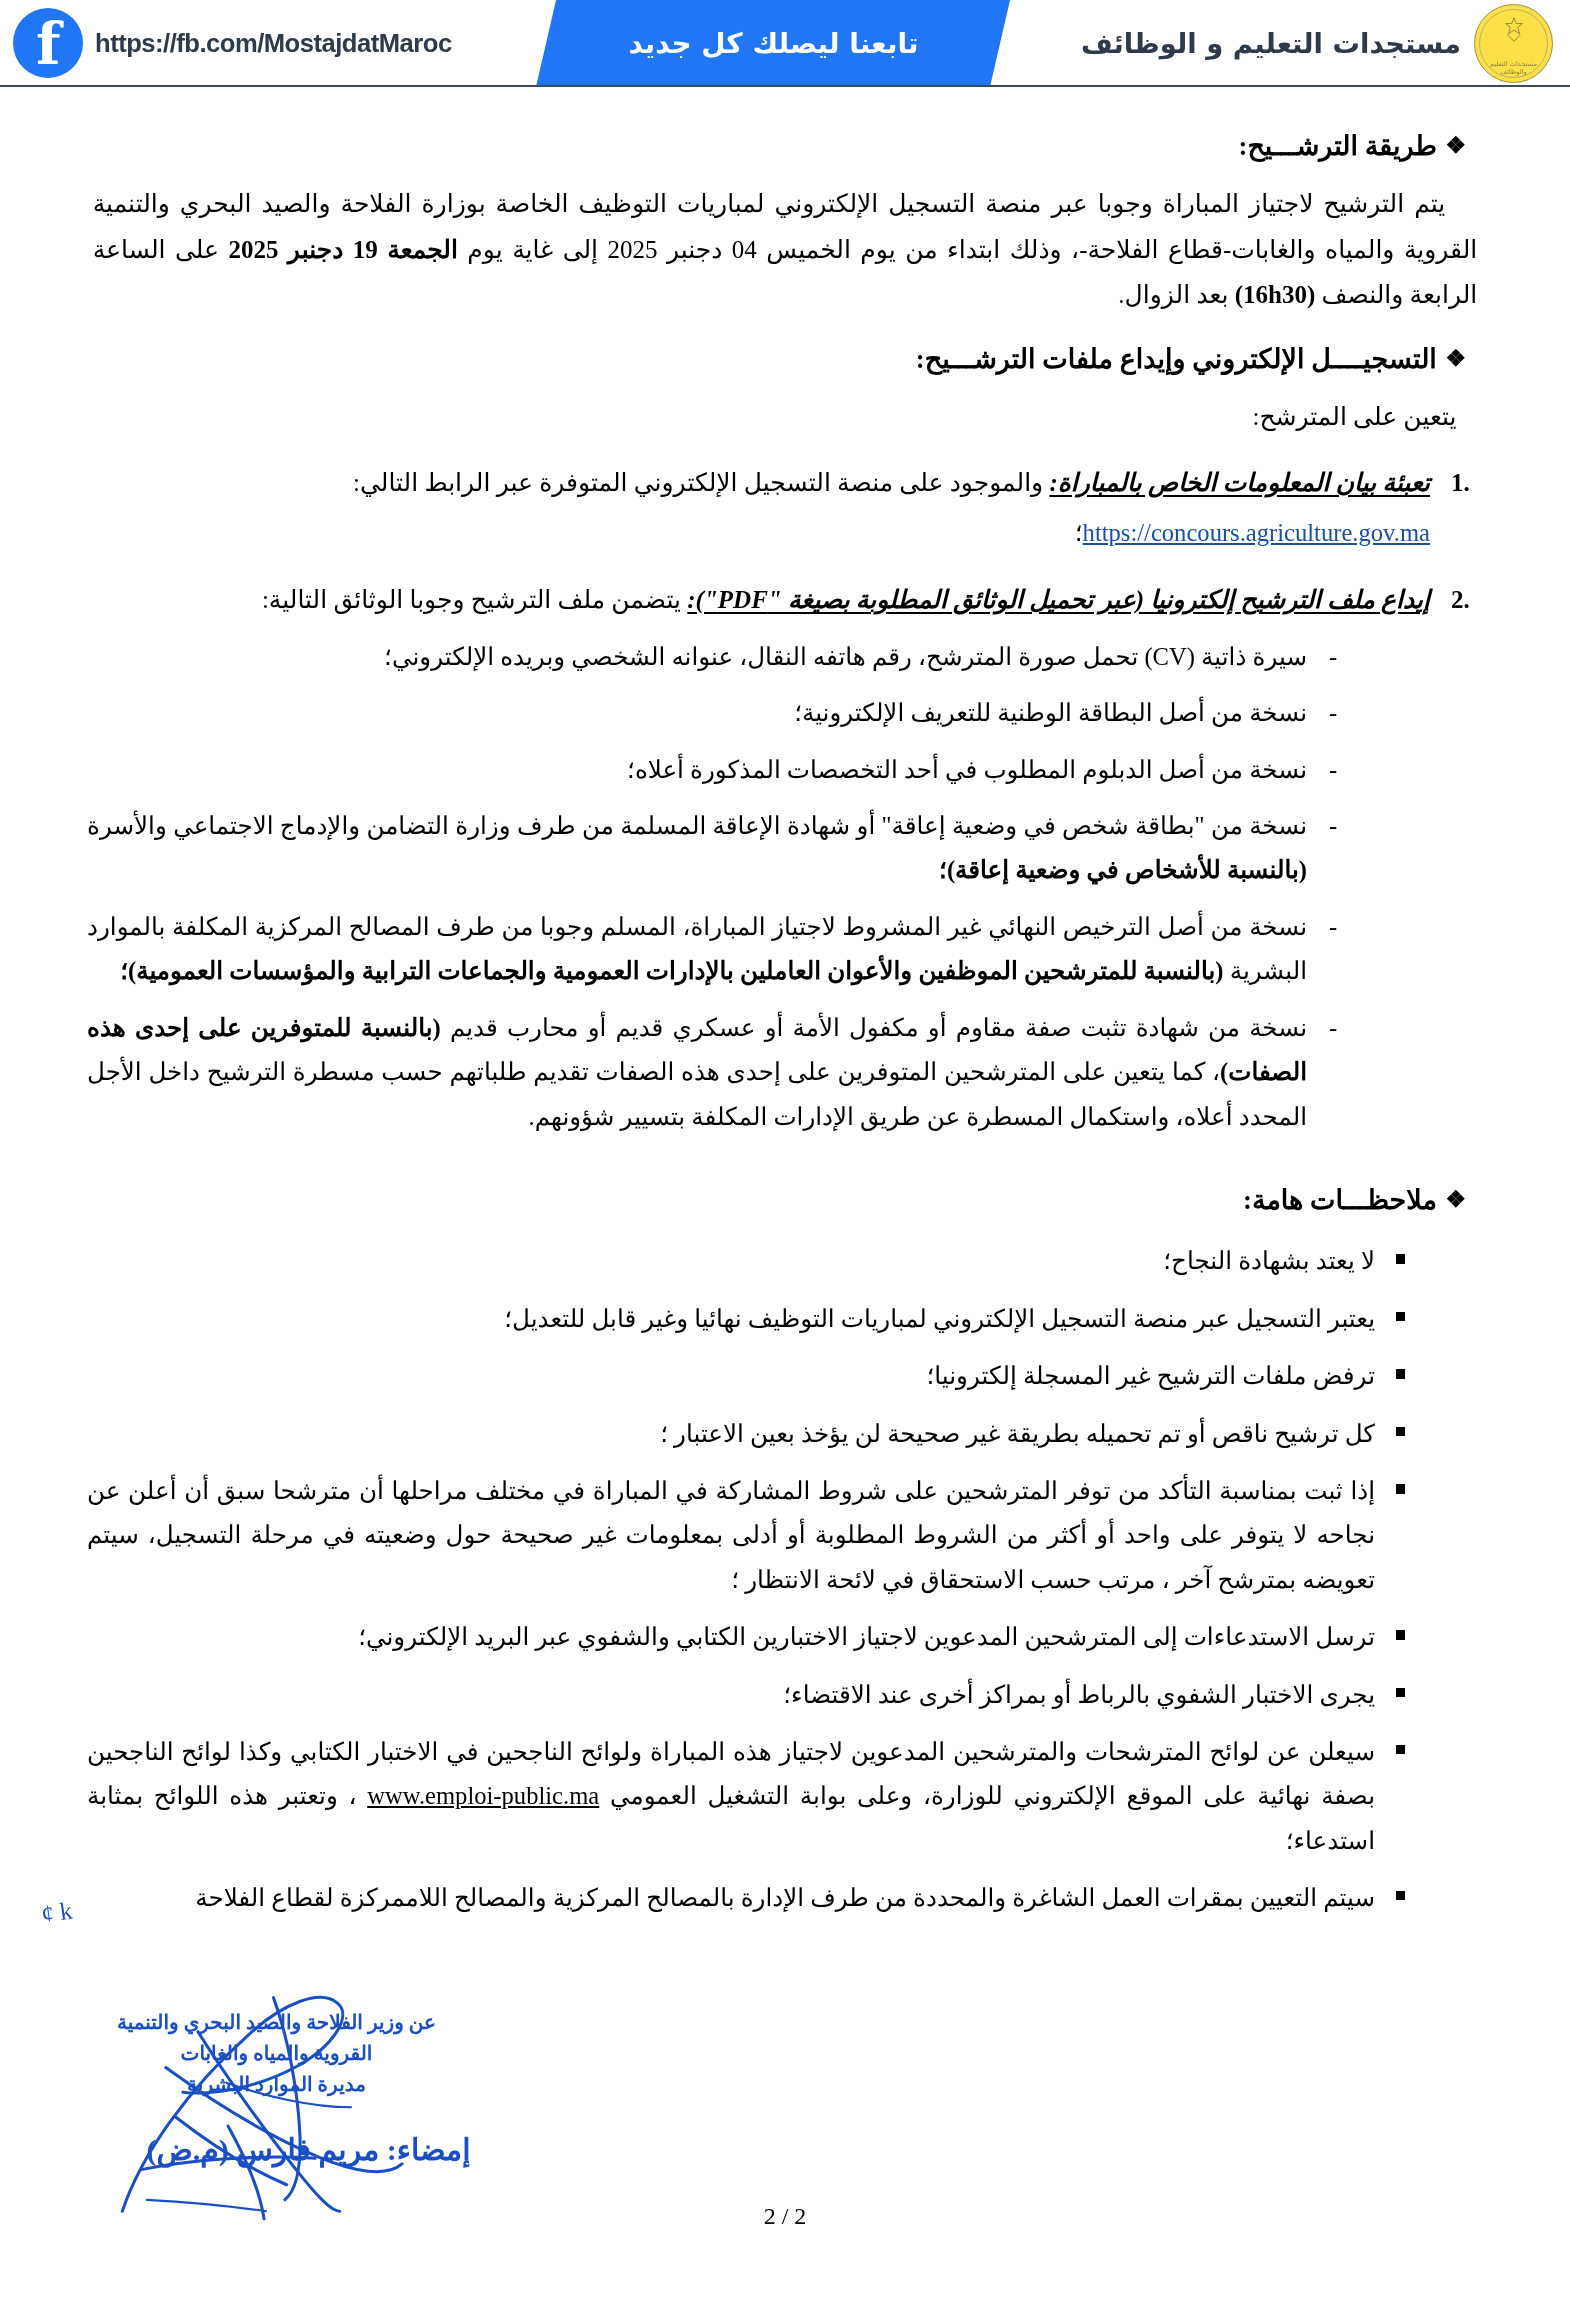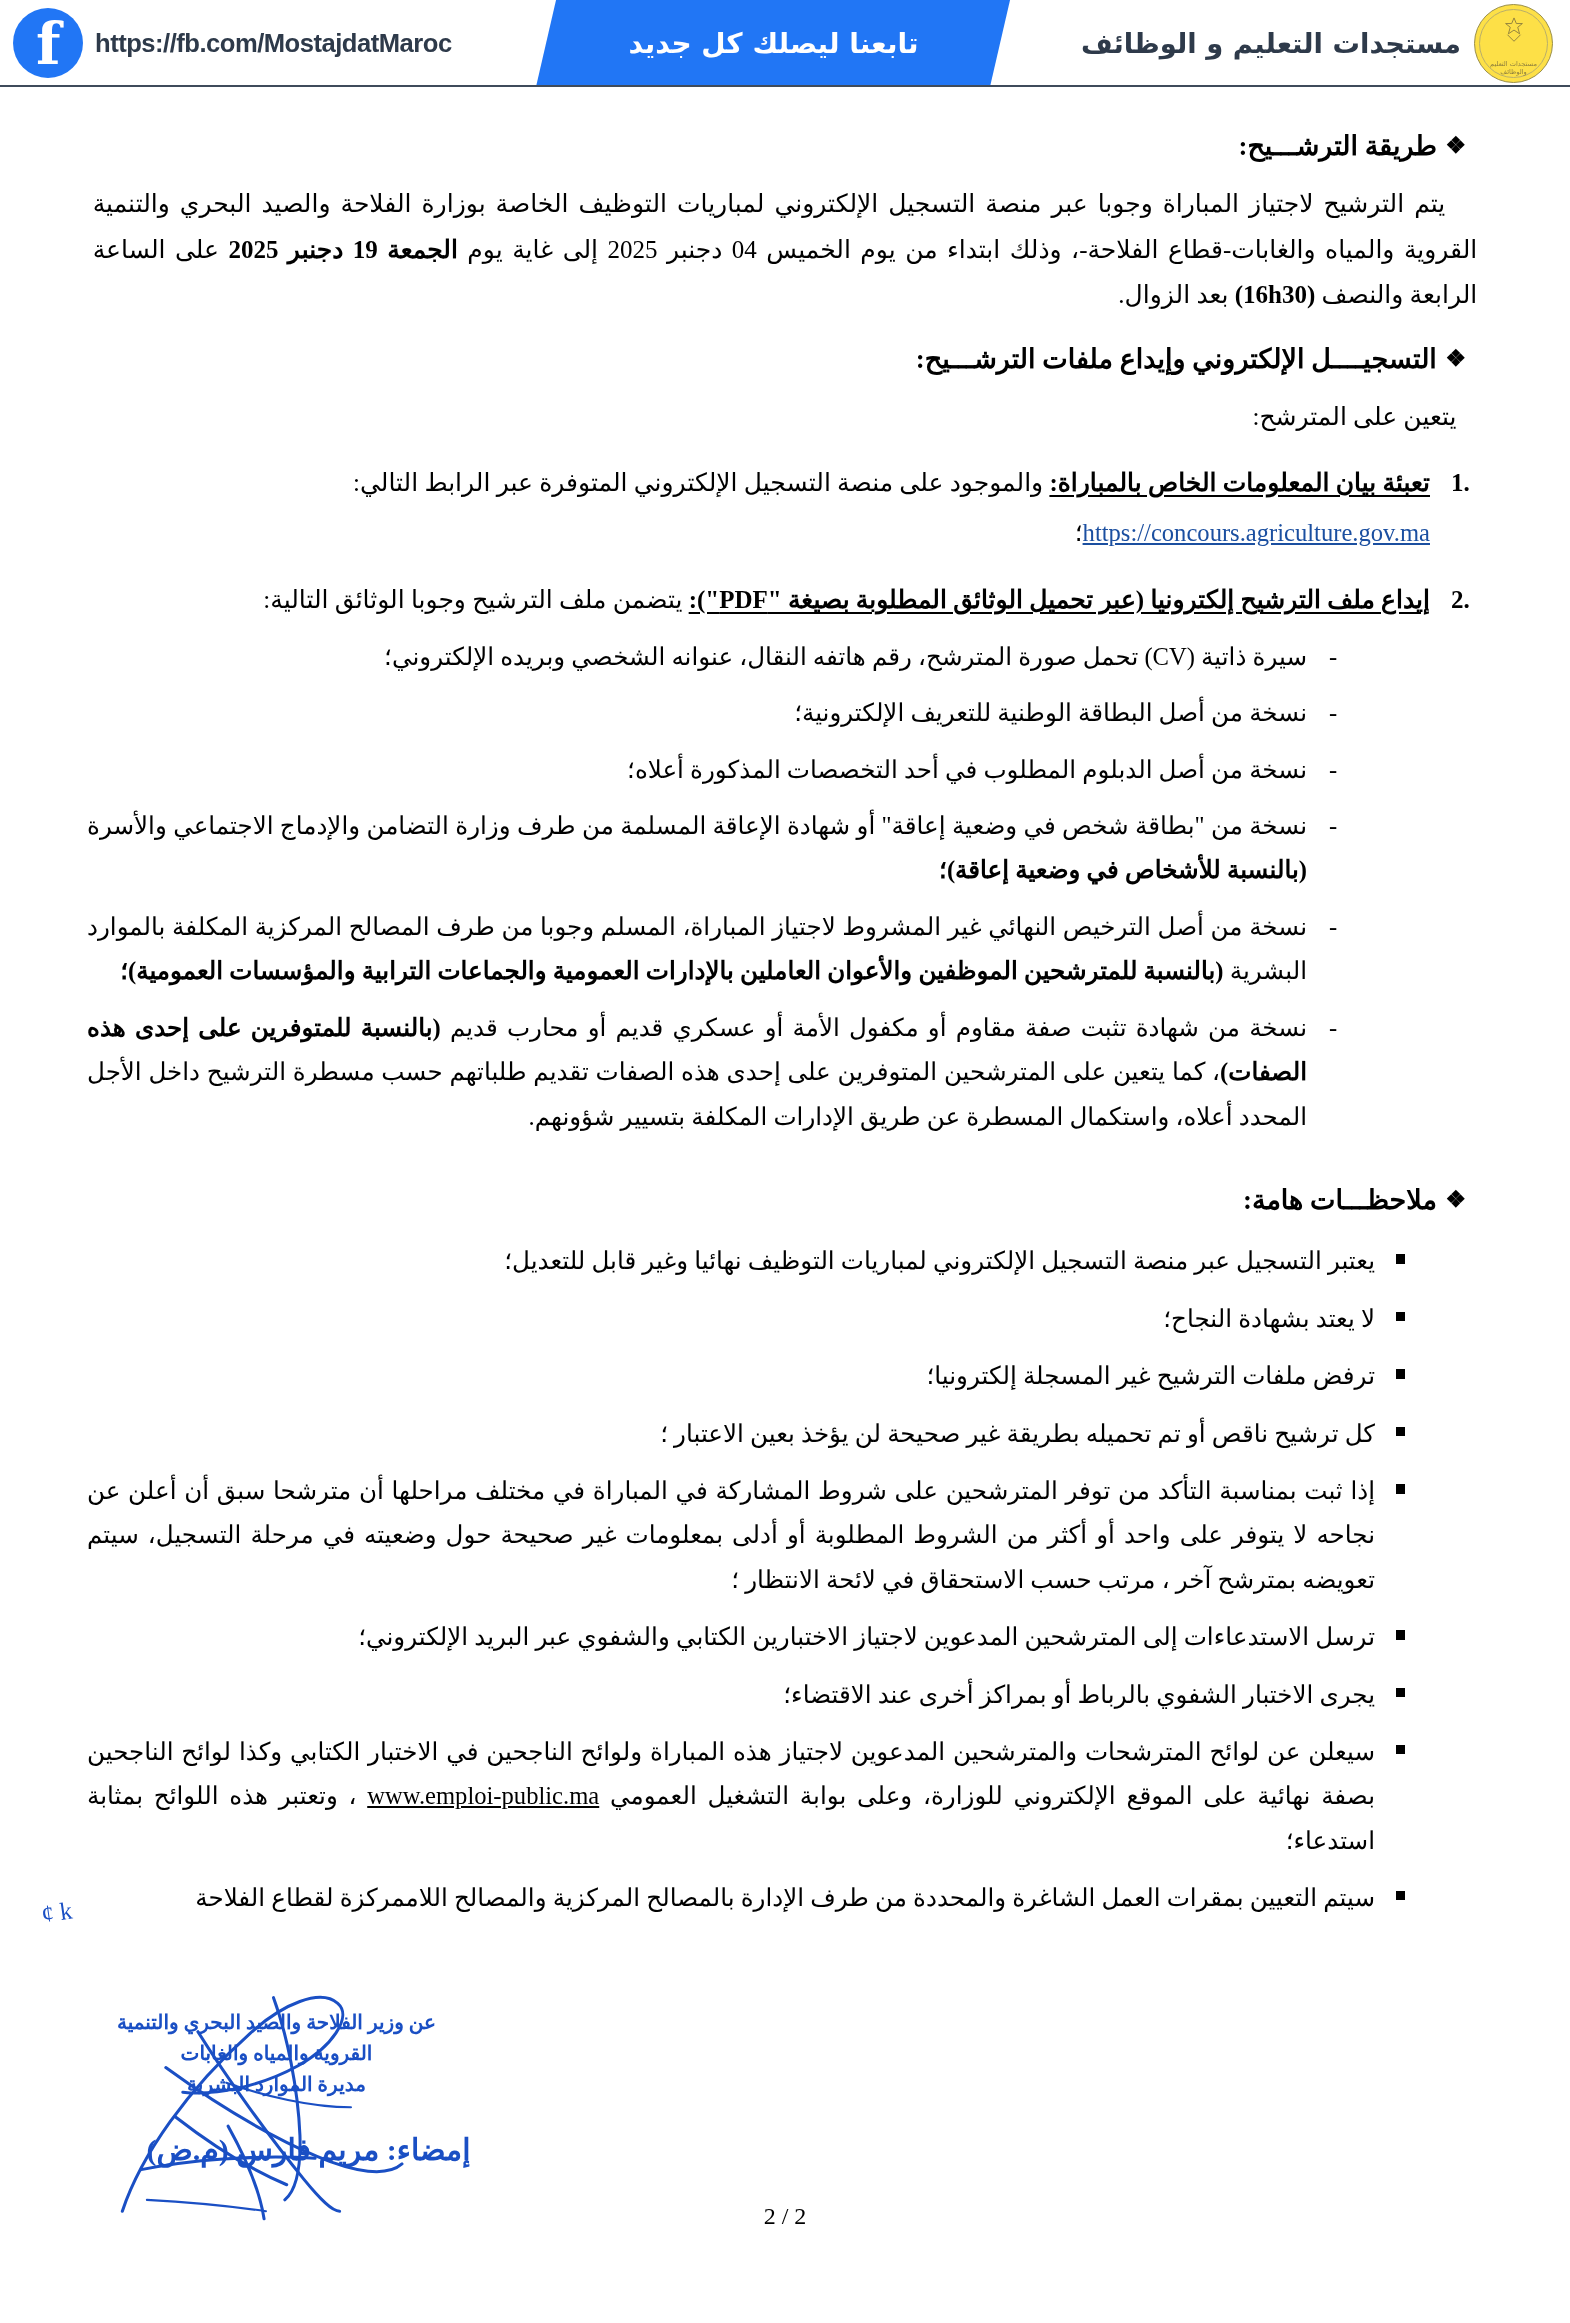--- a/index.html
+++ b/index.html
@@ -215,21 +215,21 @@
   ol.numlist > li::before {
     content: counter(nm) ".";
     position: absolute;
     right: 13.2px;
     top: 0;
     font-weight: bold;
     font-family: "Liberation Serif", serif;
     font-size: 25px;
     direction: ltr;
   }
-  .u-bold { font-weight: bold; text-decoration: underline; text-underline-offset: 3.8px; }
+  .u-bold { font-weight: bold; text-decoration: underline; text-underline-offset: 3.8px; font-style: italic; }
 
   .link-line {
     margin: 5.7px 0 0 0;
     text-align: center;
     font-size: 24.6px;
     direction: ltr;
   }
   .link-line a, .link-line span.link {
     color: #1b4fa0;
     text-decoration: underline;
@@ -423,22 +423,22 @@
         </li>
       </ol>
     </div>
 
     <div class="sec-block" style="margin-top:40px;">
       <h2 class="sec">
         <span class="bullet">❖</span><span>ملاحظـــات هامة:</span>
       </h2>
 
       <ul class="sqlist">
+        <li><span>لا يعتد بشهادة النجاح؛</span></li>
         <li><span>يعتبر التسجيل عبر منصة التسجيل الإلكتروني لمباريات التوظيف نهائيا وغير قابل للتعديل؛</span></li>
-        <li><span>لا يعتد بشهادة النجاح؛</span></li>
         <li><span>ترفض ملفات الترشيح غير المسجلة إلكترونيا؛</span></li>
         <li><span>كل ترشيح ناقص أو تم تحميله بطريقة غير صحيحة لن يؤخذ بعين الاعتبار ؛</span></li>
         <li><span>إذا ثبت بمناسبة التأكد من توفر المترشحين على شروط المشاركة في المباراة في مختلف مراحلها أن مترشحا سبق أن أعلن عن نجاحه لا يتوفر على واحد أو أكثر من الشروط المطلوبة أو أدلى بمعلومات غير صحيحة حول وضعيته في مرحلة التسجيل، سيتم تعويضه بمترشح آخر ، مرتب حسب الاستحقاق في لائحة الانتظار ؛</span></li>
         <li><span>ترسل الاستدعاءات إلى المترشحين المدعوين لاجتياز الاختبارين الكتابي والشفوي عبر البريد الإلكتروني؛</span></li>
         <li><span>يجرى الاختبار الشفوي بالرباط أو بمراكز أخرى عند الاقتضاء؛</span></li>
         <li><span>سيعلن عن لوائح المترشحات والمترشحين المدعوين لاجتياز هذه المباراة ولوائح الناجحين في الاختبار الكتابي وكذا لوائح الناجحين بصفة نهائية على الموقع الإلكتروني للوزارة، وعلى بوابة التشغيل العمومي </span><span class="link">www.emploi-public.ma</span><span> ، وتعتبر هذه اللوائح بمثابة استدعاء؛</span></li>
         <li><span>سيتم التعيين بمقرات العمل الشاغرة والمحددة من طرف الإدارة بالمصالح المركزية والمصالح اللاممركزة لقطاع الفلاحة</span></li>
       </ul>
     </div>
 

